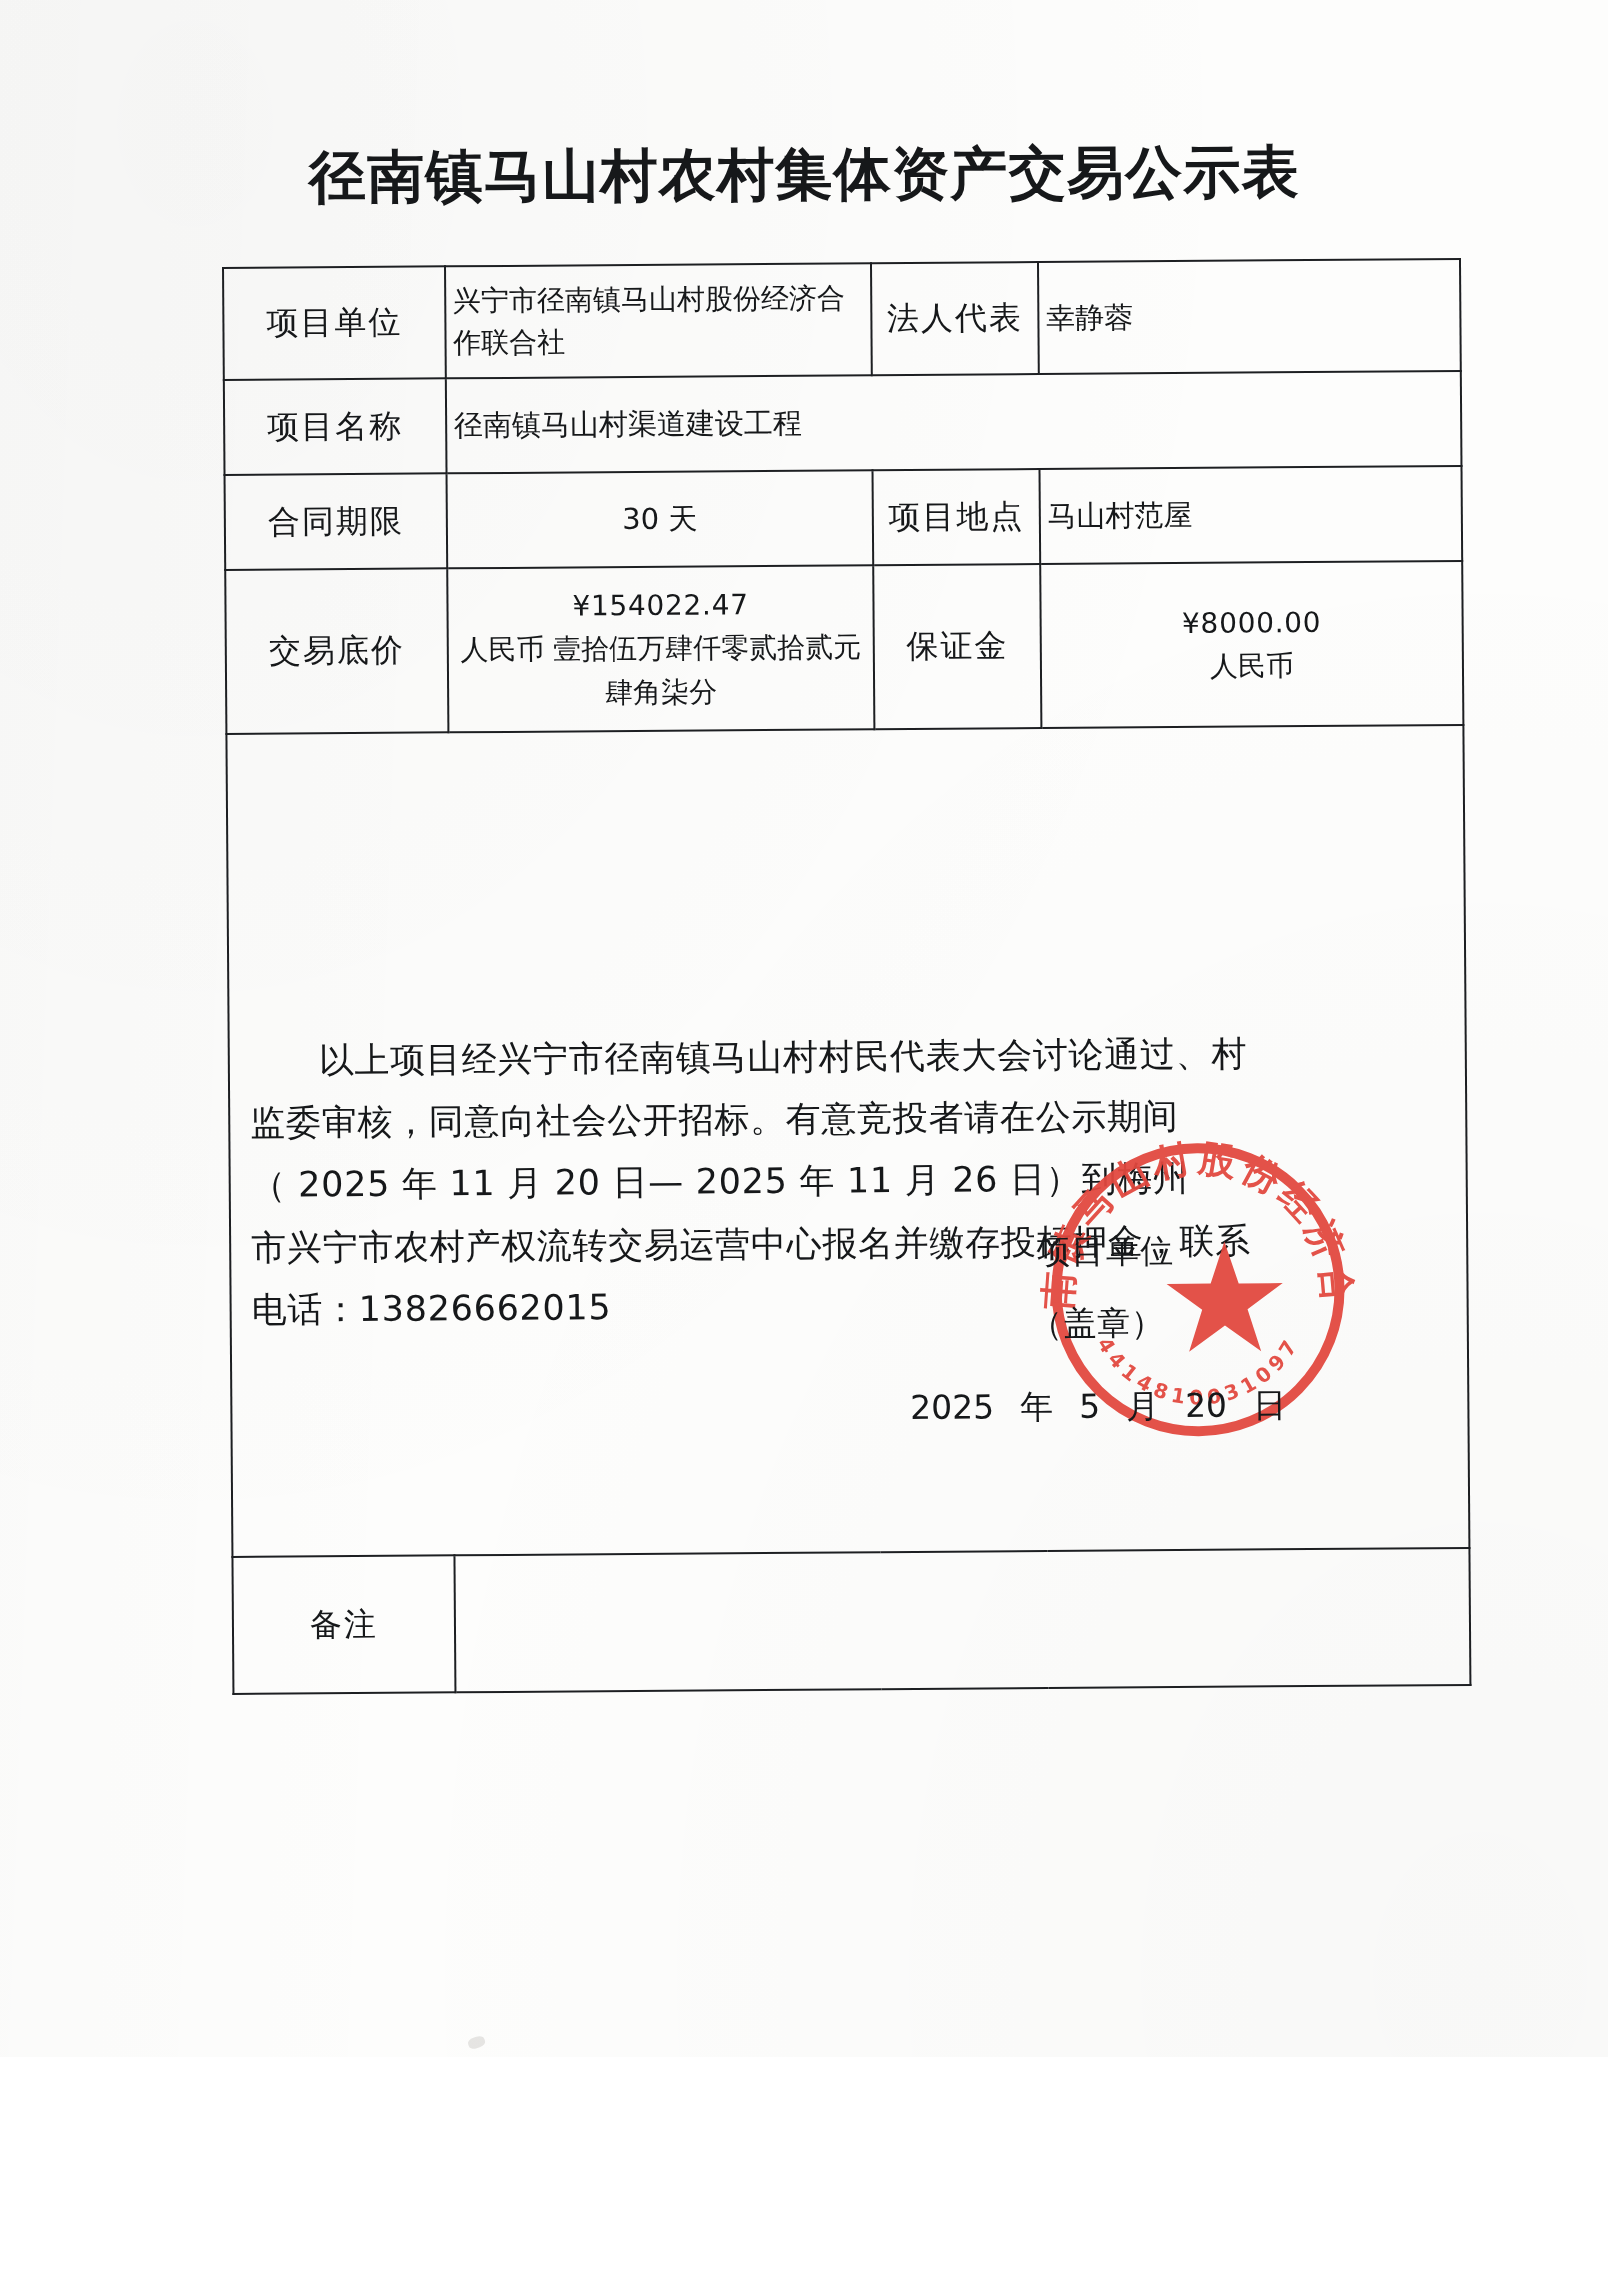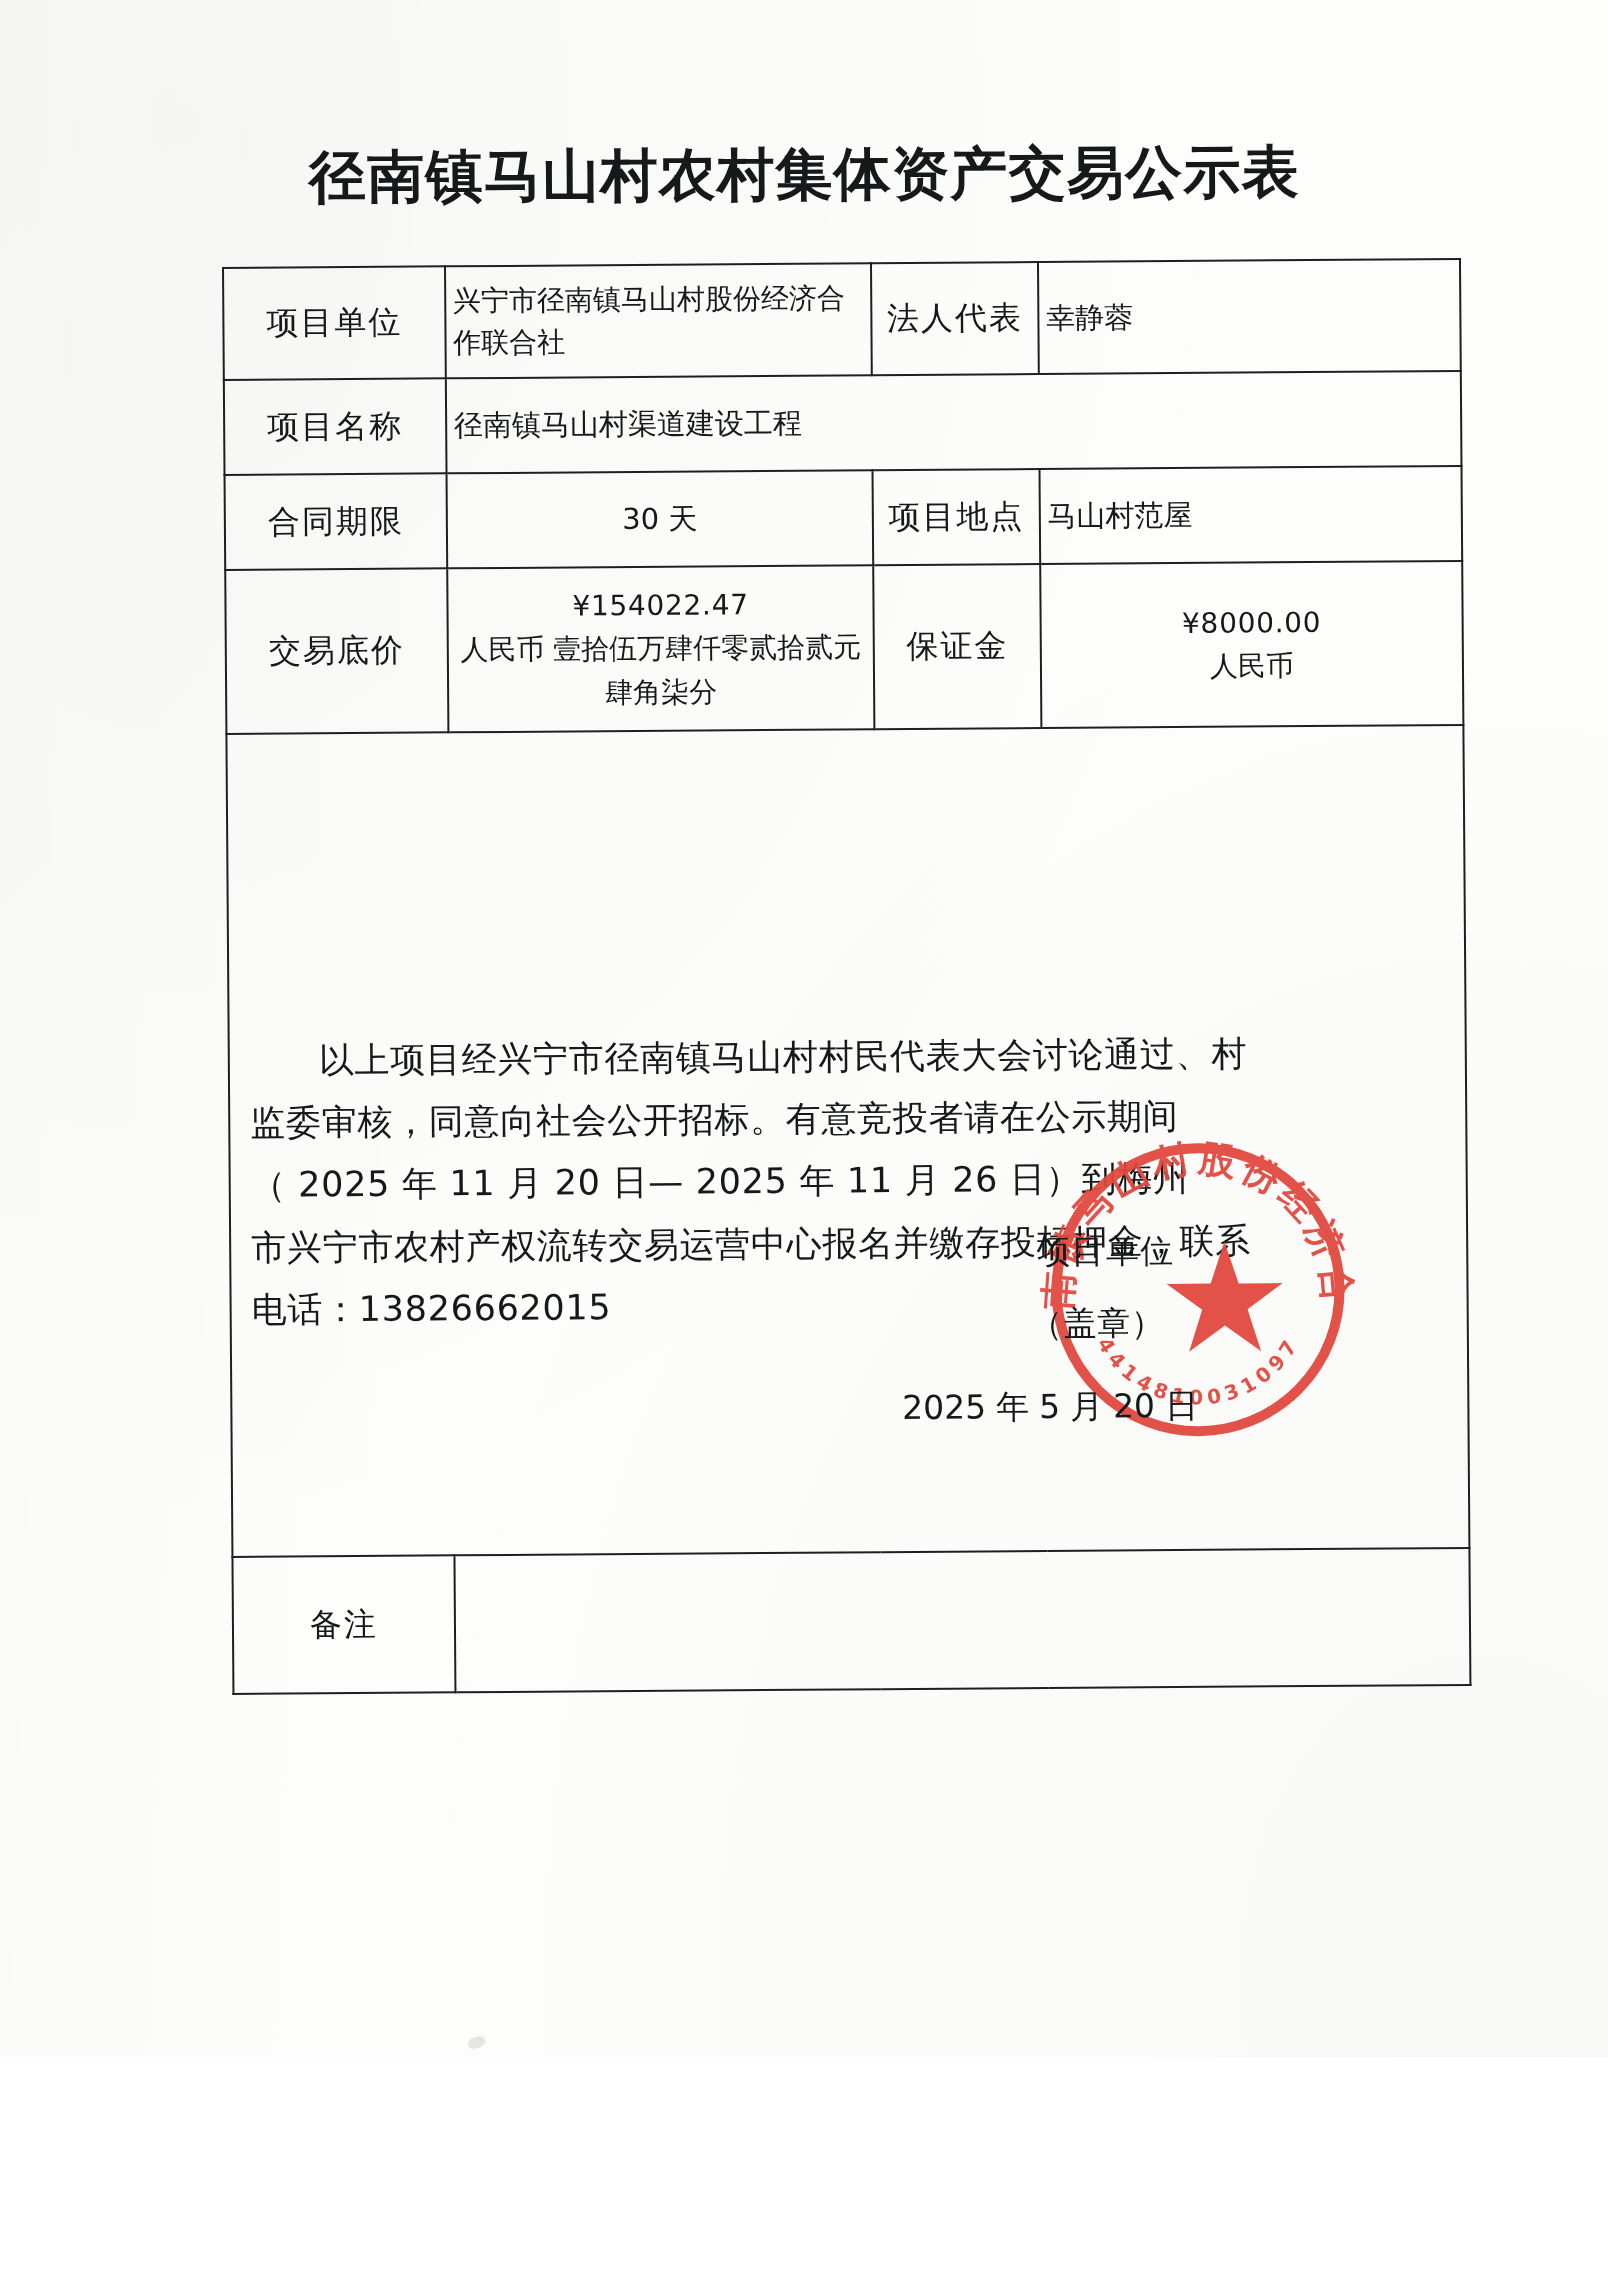--- a/index.html
+++ b/index.html
@@ -145,21 +145,21 @@
   }
   .sign-date {
     position: absolute;
     left: 10.7px;
     top: 281px;
     font-size: 33px;
     color: #16181a;
     white-space: nowrap;
     z-index: 4;
   }
-  .sign-date span { margin: 0 5px; }
+  .sign-date span { margin: 0 13px; }
 
   
   .seal {
     position: absolute;
     left: 139px;
     top: 12px;
     width: 347px;
     height: 347px;
     z-index: 2;
     opacity: 0.94;

